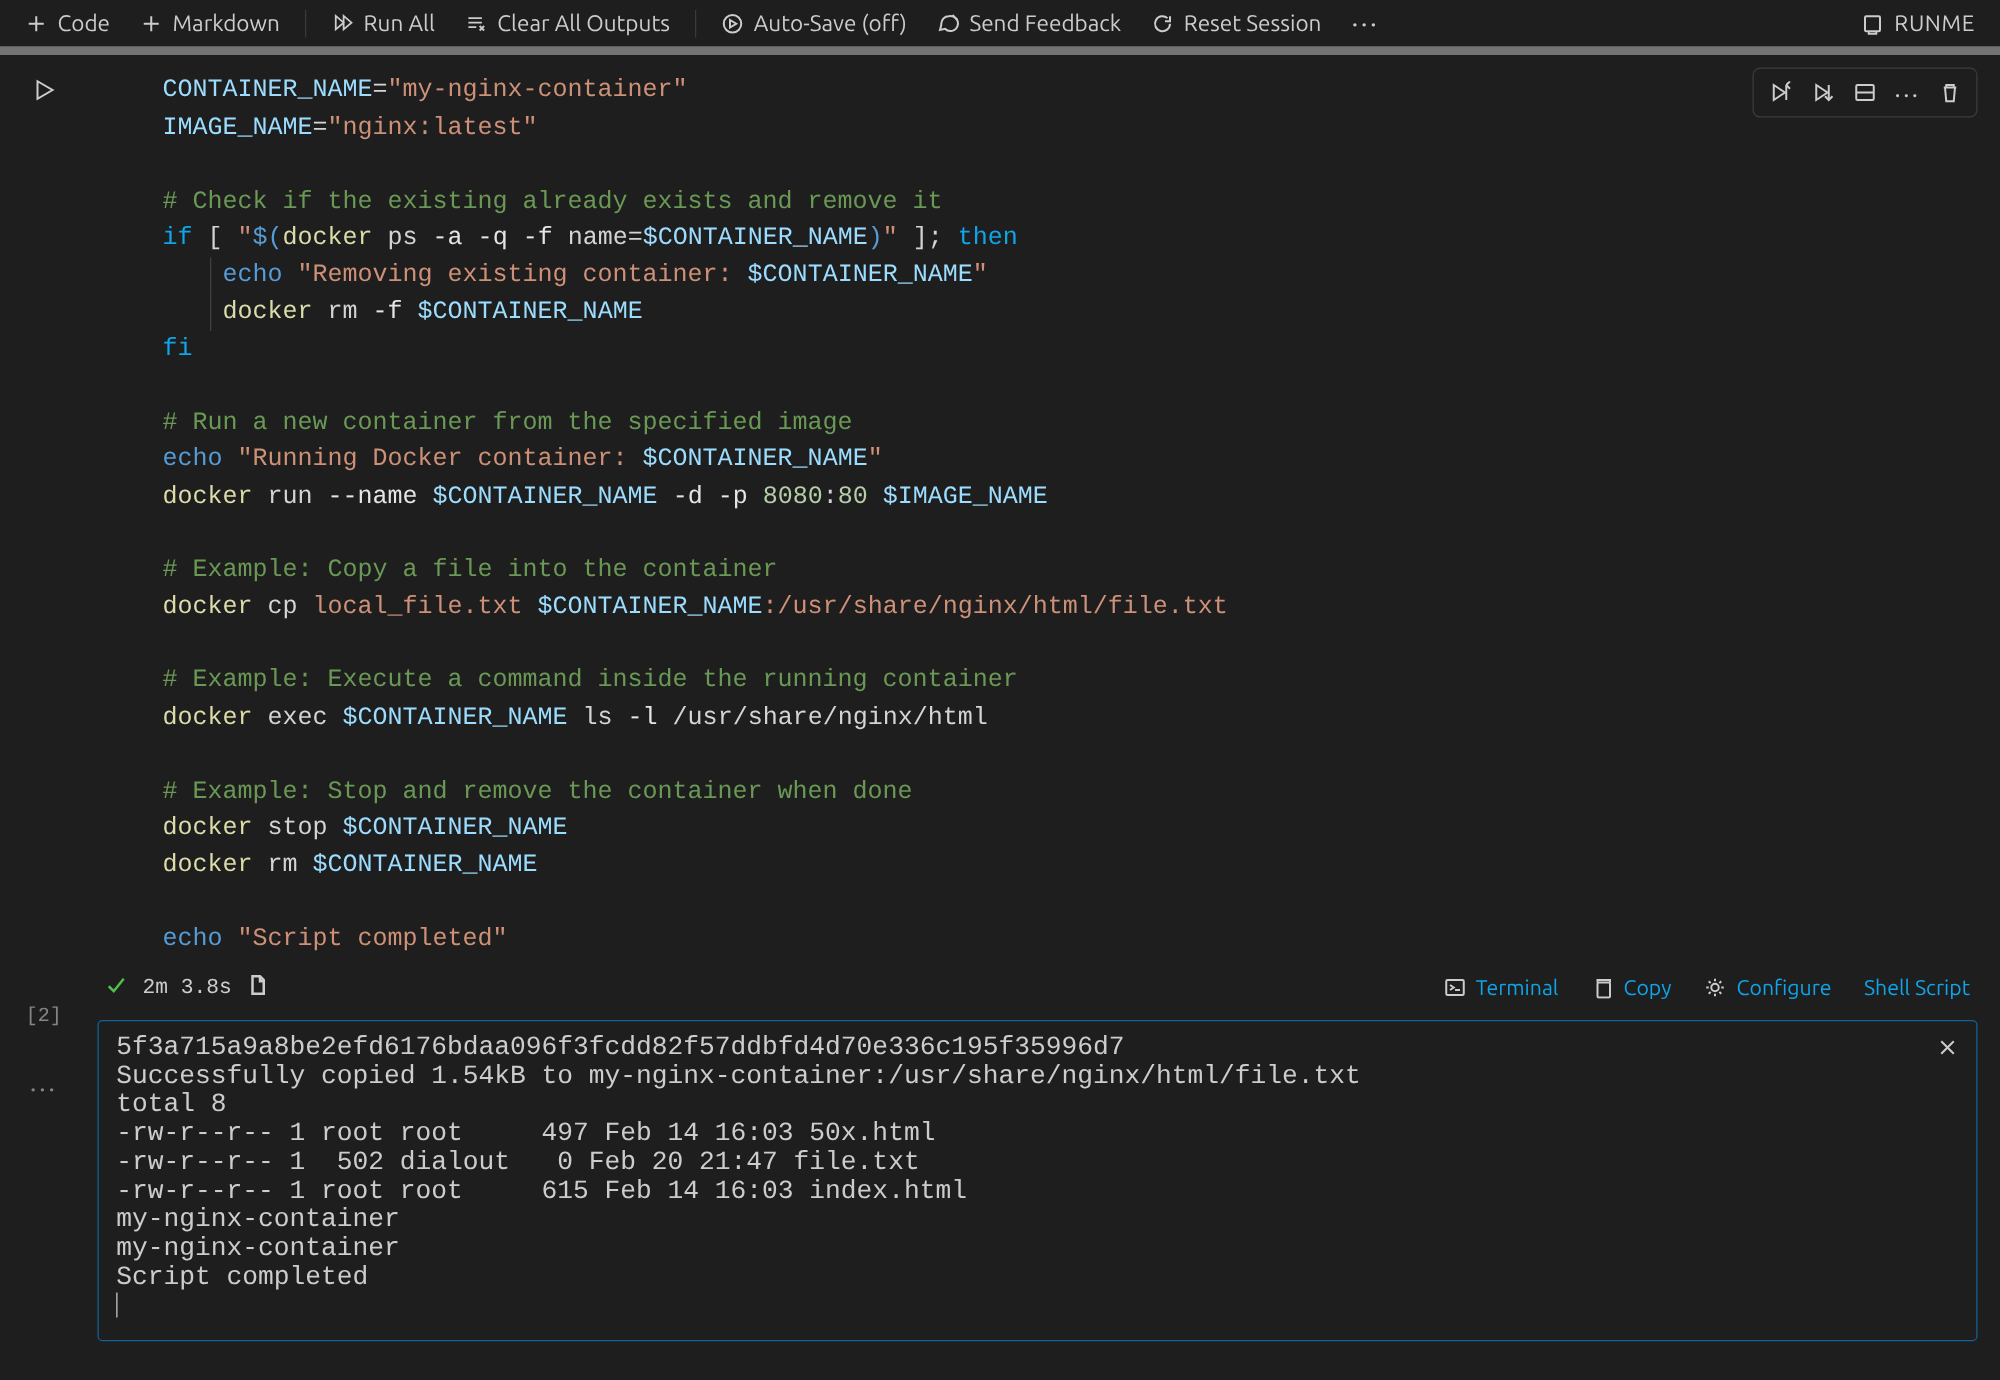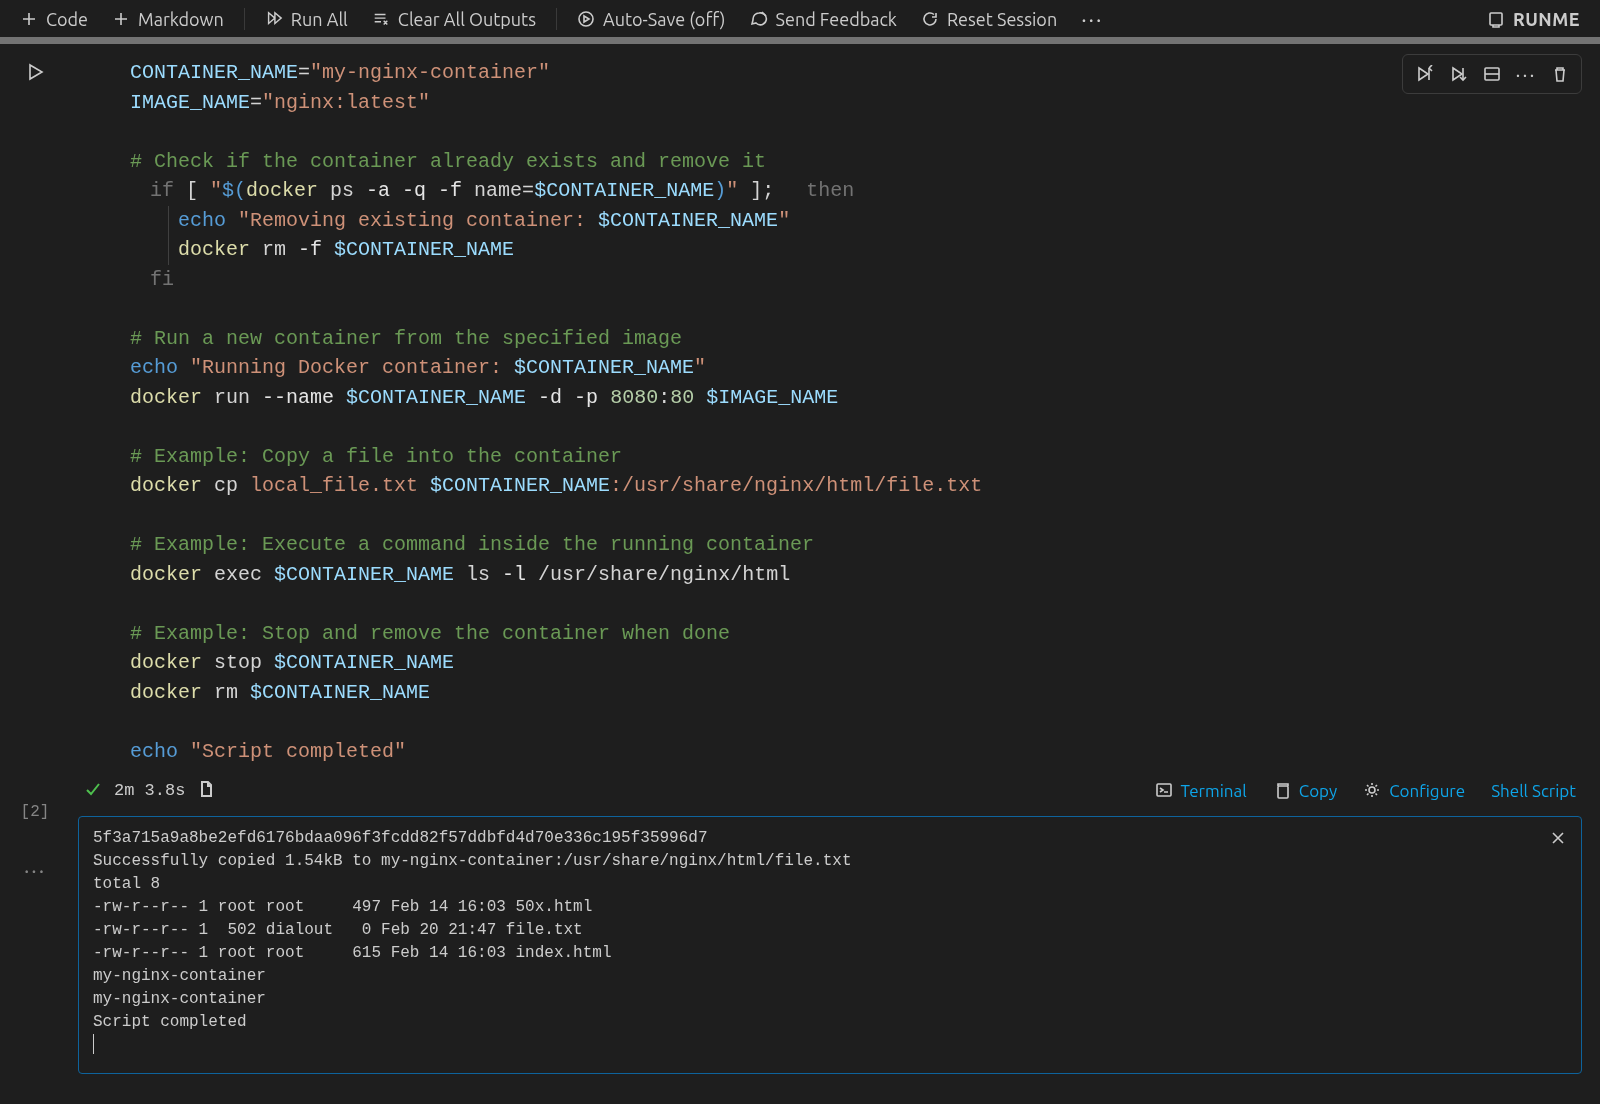--- a/index.html
+++ b/index.html
@@ -33,21 +33,21 @@
     cursor: pointer;
     font-size: 18px;
   }
   .tb-item svg { width: 18px; height: 18px; stroke: #cccccc; fill: none; stroke-width: 1.6; }
   .tb-divider {
     width: 1px; height: 22px;
     background: #3a3a3a;
     margin: 0 6px;
   }
   .tb-spacer { flex: 1; }
-  .tb-runme { font-weight: 700; letter-spacing: 0.5px; }
+  .tb-runme { font-weight: 400; letter-spacing: 0.5px; }
 
   
   .editor {
     display: grid;
     grid-template-columns: 70px 1fr;
     height: calc(1104px - 44px);
   }
   .gutter {
     padding-top: 18px;
     display: flex;
@@ -93,21 +93,21 @@
   
   pre.code {
     font-family: "SF Mono", Menlo, Consolas, "Courier New", monospace;
     font-size: 20px;
     line-height: 29.5px;
     color: #d4d4d4;
     white-space: pre;
     padding-left: 52px;
   }
   .c-comment { color: #6a9955; }
-  .c-keyword { color: #737373; margin-left: 20px; }
+  .c-keyword { color: #0ea5e9; }
   .c-builtin { color: #569cd6; }
   .c-string  { color: #ce9178; }
   .c-cmd     { color: #dcdcaa; }
   .c-flag    { color: #e5e5e5; }
   .c-var     { color: #9cdcfe; }
   .c-num     { color: #b5cea8; }
   .c-plain   { color: #d4d4d4; }
   .c-path    { color: #ce9178; }
   
   .indent-guide { border-left: 1px solid #404040; padding-left: 9px; margin-left: -10px; display:inline-block; }
@@ -139,21 +139,21 @@
     background: #1e1e1e;
   }
   .output .close {
     position: absolute; top: 10px; right: 12px;
     width: 22px; height: 22px; cursor: pointer;
     display: inline-flex; align-items: center; justify-content: center;
   }
   .output .close svg { width: 16px; height: 16px; stroke: #cccccc; stroke-width: 1.6; fill: none; }
   .output pre {
     font-family: "SF Mono", Menlo, Consolas, "Courier New", monospace;
-    font-size: 16px;
+    font-size: 21px;
     line-height: 23px;
     color: #cccccc;
     white-space: pre;
   }
   .output .cursor {
     display: inline-block;
     width: 1px; height: 20px;
     background: #cccccc;
     vertical-align: -3px;
   }
@@ -260,21 +260,21 @@
       <div class="fbtn">
         <svg>
             <path d="M4 5h10M6 5V3h6v2M5 5l1 11h6l1-11"></path>
           </svg>
       </div>
     </div>
 
     <pre class="code"><span class="c-var">CONTAINER_NAME</span><span class="c-plain">=</span><span class="c-string">"my-nginx-container"</span>
 <span class="c-var">IMAGE_NAME</span><span class="c-plain">=</span><span class="c-string">"nginx:latest"</span>
 
-<span class="c-comment"># Check if the container already exists and remove it</span>
+<span class="c-comment"># Check if the existing already exists and remove it</span>
 <span class="c-keyword">if</span><span class="c-plain"> [ </span><span class="c-string">"</span><span class="c-builtin">$(</span><span class="c-cmd">docker</span><span class="c-plain"> ps </span><span class="c-flag">-a -q -f</span><span class="c-plain"> name=</span><span class="c-var">$CONTAINER_NAME</span><span class="c-builtin">)</span><span class="c-string">"</span><span class="c-plain"> ]; </span><span class="c-keyword">then</span>
     <span class="indent-guide"><span class="c-builtin">echo</span><span class="c-string"> "Removing existing container: </span><span class="c-var">$CONTAINER_NAME</span><span class="c-string">"</span></span>
     <span class="indent-guide"><span class="c-cmd">docker</span><span class="c-plain"> rm </span><span class="c-flag">-f</span><span class="c-plain"> </span><span class="c-var">$CONTAINER_NAME</span></span>
 <span class="c-keyword">fi</span>
 
 <span class="c-comment"># Run a new container from the specified image</span>
 <span class="c-builtin">echo</span><span class="c-string"> "Running Docker container: </span><span class="c-var">$CONTAINER_NAME</span><span class="c-string">"</span>
 <span class="c-cmd">docker</span><span class="c-plain"> run </span><span class="c-flag">--name</span><span class="c-plain"> </span><span class="c-var">$CONTAINER_NAME</span><span class="c-plain"> </span><span class="c-flag">-d -p</span><span class="c-plain"> </span><span class="c-num">8080</span><span class="c-plain">:</span><span class="c-num">80</span><span class="c-plain"> </span><span class="c-var">$IMAGE_NAME</span>
 
 <span class="c-comment"># Example: Copy a file into the container</span>

